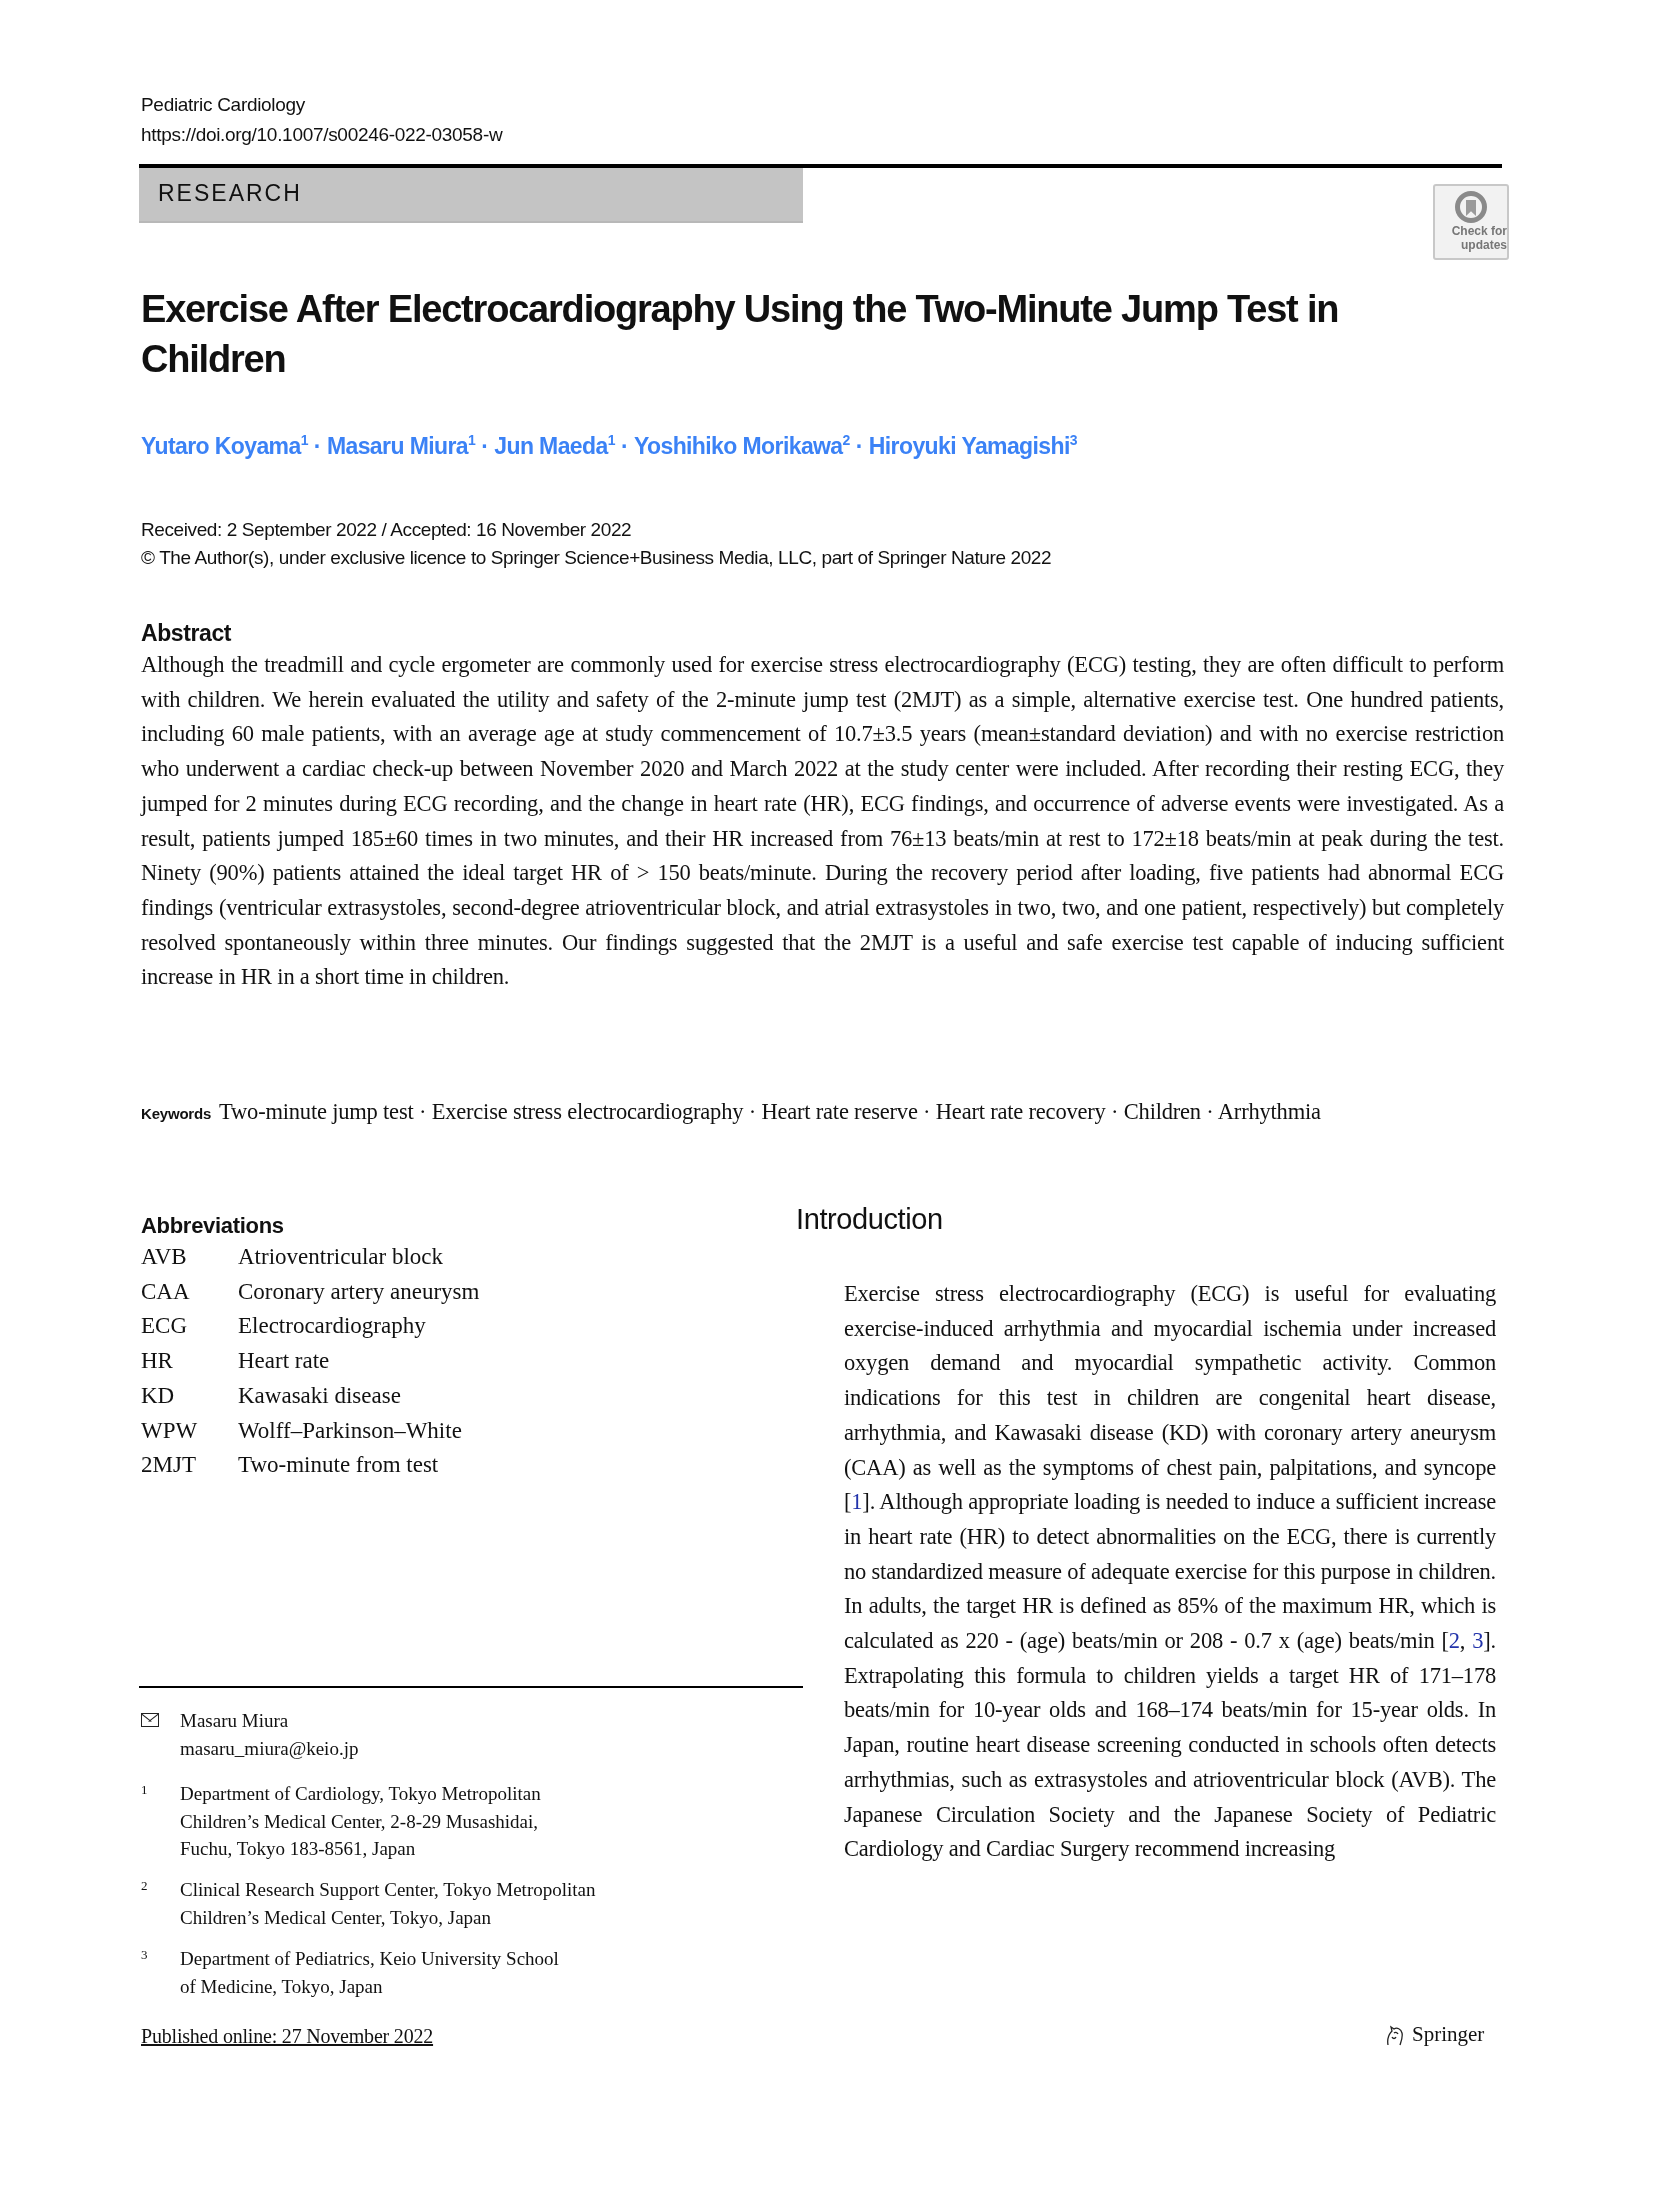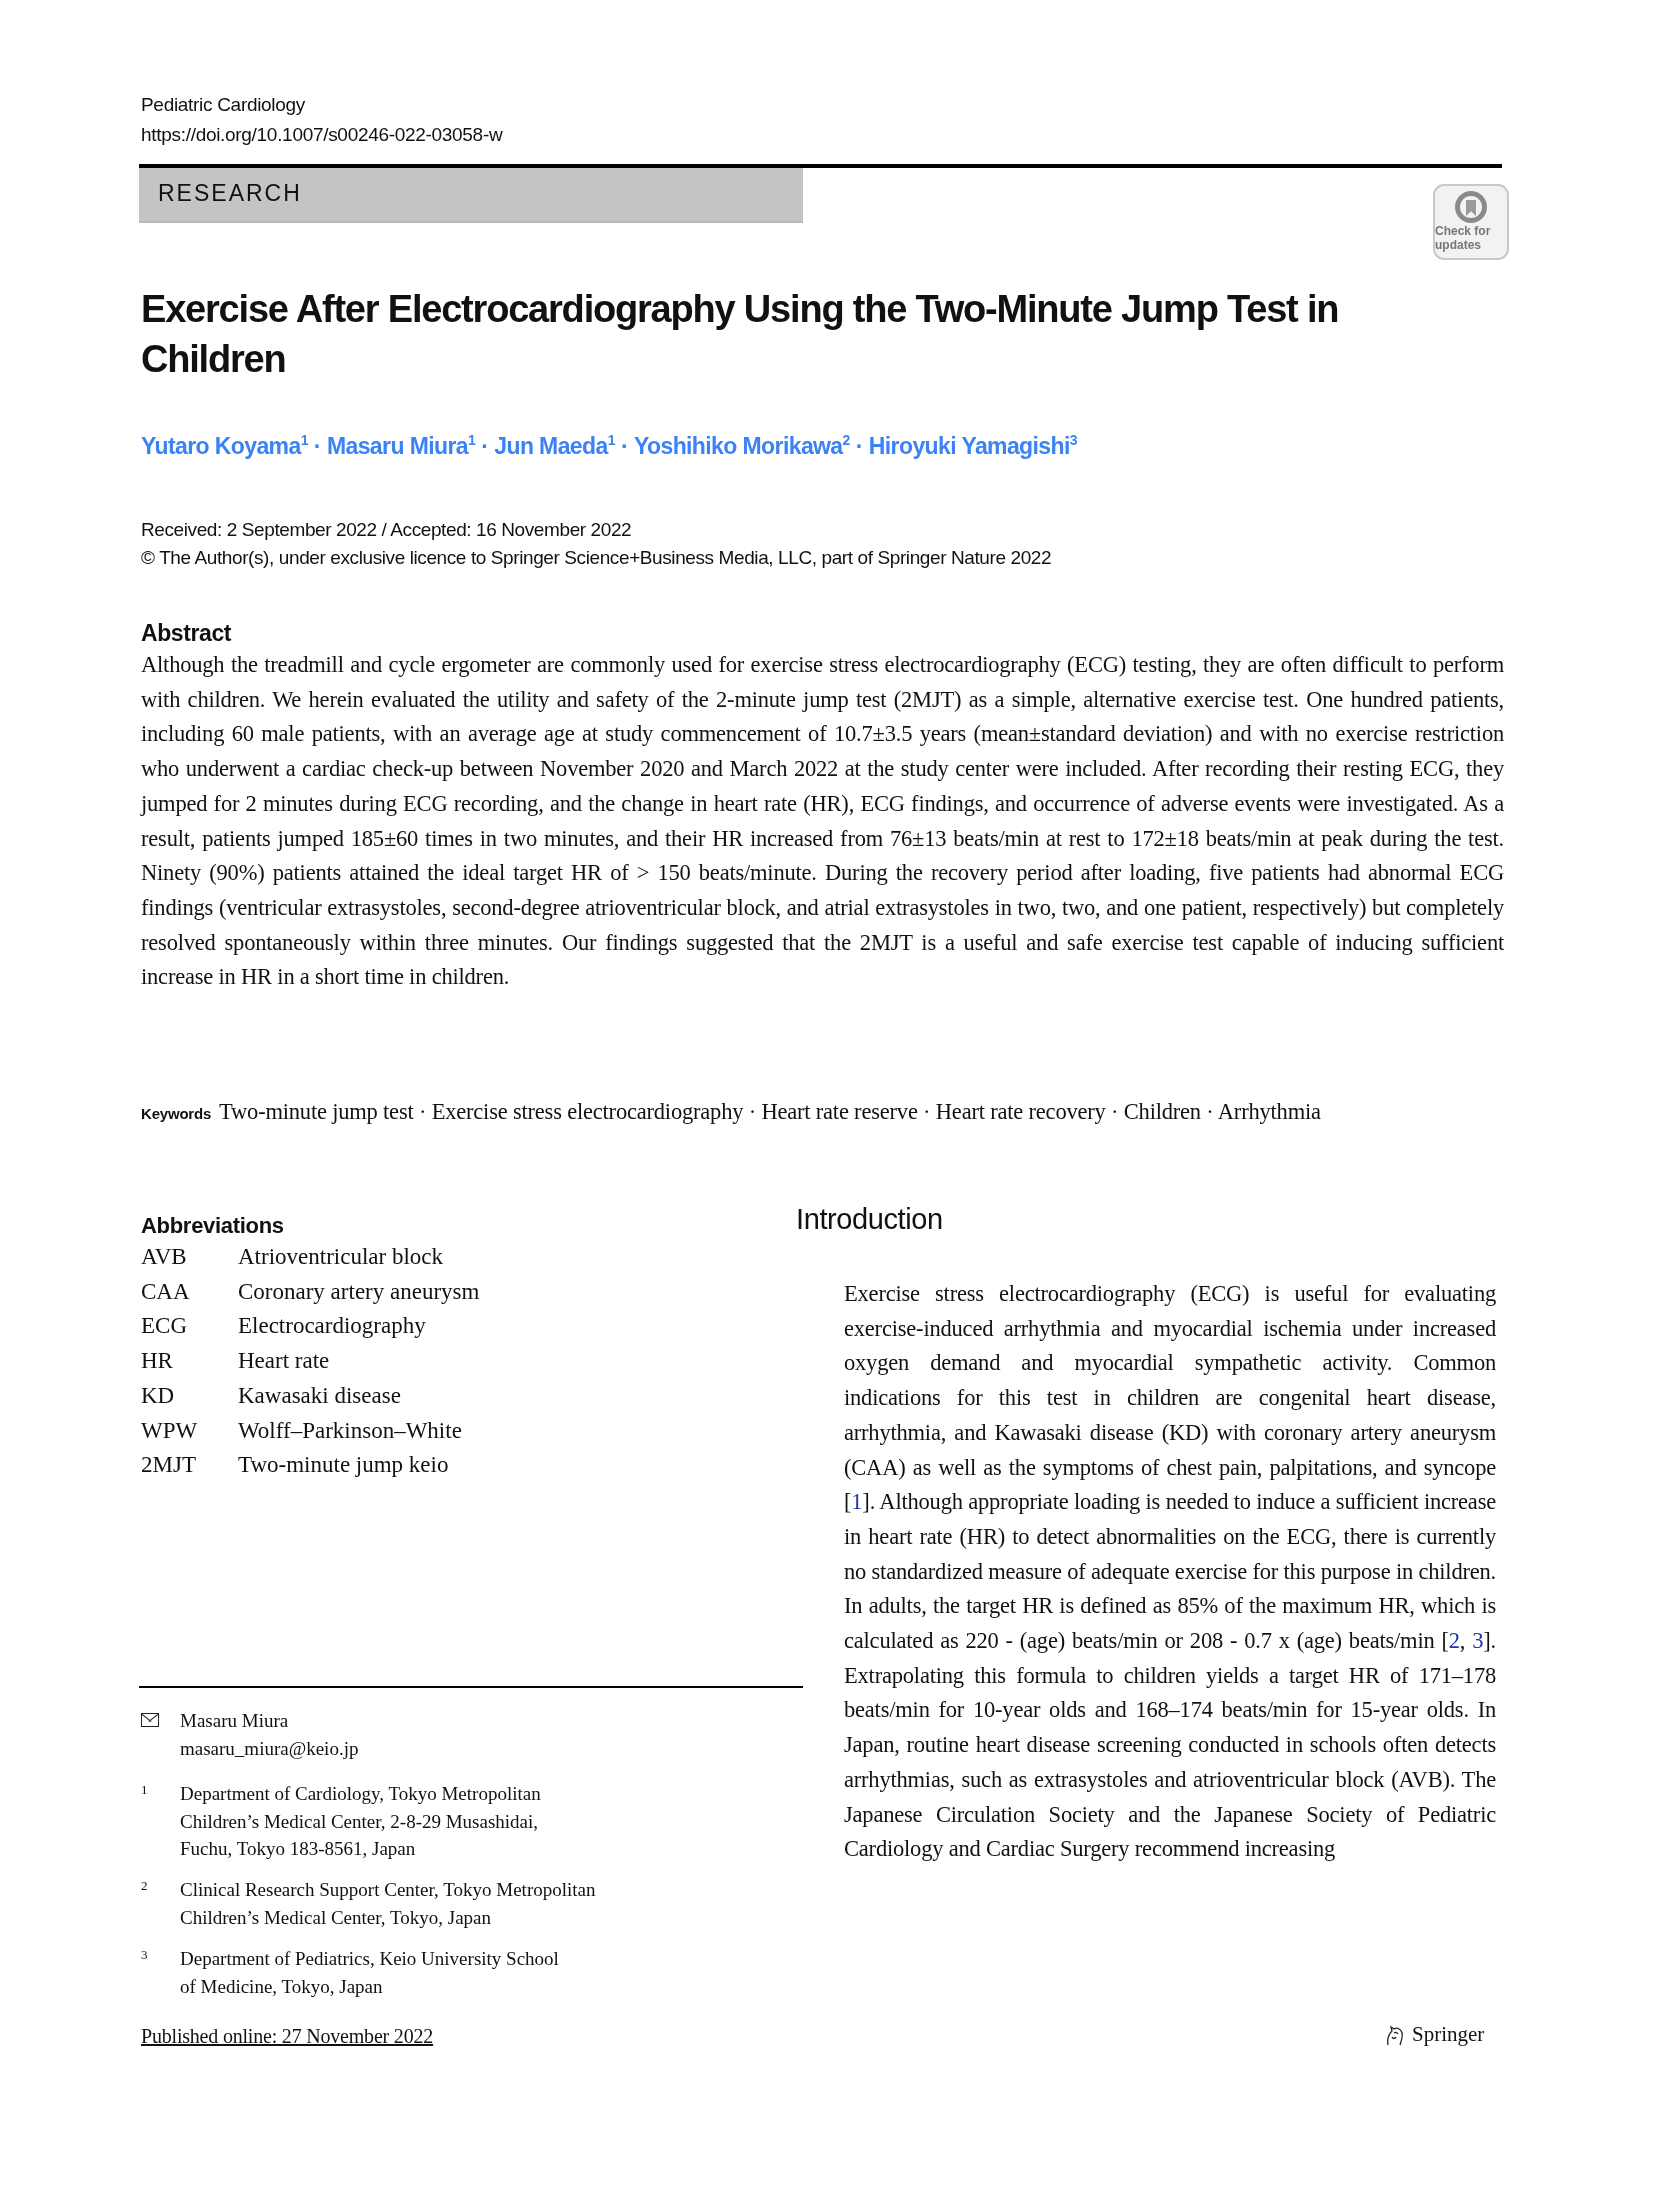--- a/index.html
+++ b/index.html
@@ -6,21 +6,21 @@
   body { width: 1654px; height: 2197px; position: relative; overflow: hidden; color: #111; }
   .sans { font-family: "Liberation Sans", "DejaVu Sans", sans-serif; }
   .serif { font-family: "Liberation Serif", "DejaVu Serif", serif; }
   .abs { position: absolute; }
 
   #journal { left: 141px; top: 90px; font-size: 19px; line-height: 30px; letter-spacing: -0.3px; }
   #rule-top { left: 139px; top: 164px; width: 1363px; height: 4px; background: #000; }
   #research-band { left: 139px; top: 168px; width: 664px; height: 53px; background: #c4c4c4; border-bottom: 2px solid #b8b8b8; }
   #research-label { left: 158px; top: 180px; font-size: 23px; letter-spacing: 2px; }
 
-  #check-updates { left: 1433px; top: 184px; width: 76px; height: 76px; background: #f2f2f2; border: 2px solid #c8c8c8; border-radius: 11px; box-sizing: border-box; text-align: left; }
+  #check-updates { left: 1433px; top: 184px; width: 76px; height: 76px; background: #f2f2f2; border: 2px solid #c8c8c8; border-radius: 3px; box-sizing: border-box; text-align: right; }
   #check-updates .ring { width: 32px; height: 32px; border-radius: 50%; border: 5px solid #8a8a8a; margin: 5px auto 0; box-sizing: border-box; position: relative; }
   #check-updates .ring::after { content: ""; position: absolute; left: 6px; top: 4px; width: 10px; height: 16px; background: #9a9a9a; clip-path: polygon(0 0, 100% 0, 100% 100%, 50% 70%, 0 100%); }
   #check-updates .cu-text { font-size: 12px; font-weight: bold; color: #777; line-height: 12px; margin-top: 2px; }
 
   #title { left: 141px; top: 284px; width: 1250px; font-size: 38px; line-height: 50px; font-weight: bold; letter-spacing: -1.2px; }
   #authors { left: 141px; top: 432px; font-size: 23px; font-weight: bold; letter-spacing: -0.6px; color: #3b82f6; }
   #authors sup { font-size: 14px; font-weight: bold; }
   #authors .sep { margin: 0 6px; }
 
   #dates { left: 141px; top: 516px; font-size: 19px; line-height: 28px; letter-spacing: -0.4px; }
@@ -115,21 +115,21 @@
   <div class="abbr-row">
       <span class="abbr-key">KD</span>
       <span>Kawasaki disease</span>
     </div>
   <div class="abbr-row">
       <span class="abbr-key">WPW</span>
       <span>Wolff–Parkinson–White</span>
     </div>
   <div class="abbr-row">
       <span class="abbr-key">2MJT</span>
-      <span>Two-minute jump keio</span>
+      <span>Two-minute from test</span>
     </div>
 </div>
 
 <div id="rule-footnote" class="abs"></div>
 <div id="corr" class="abs serif">
   <span class="env"></span>
   <div class="lines">
     <div>Masaru Miura</div>
     <div>masaru_miura@keio.jp</div>
   </div>

